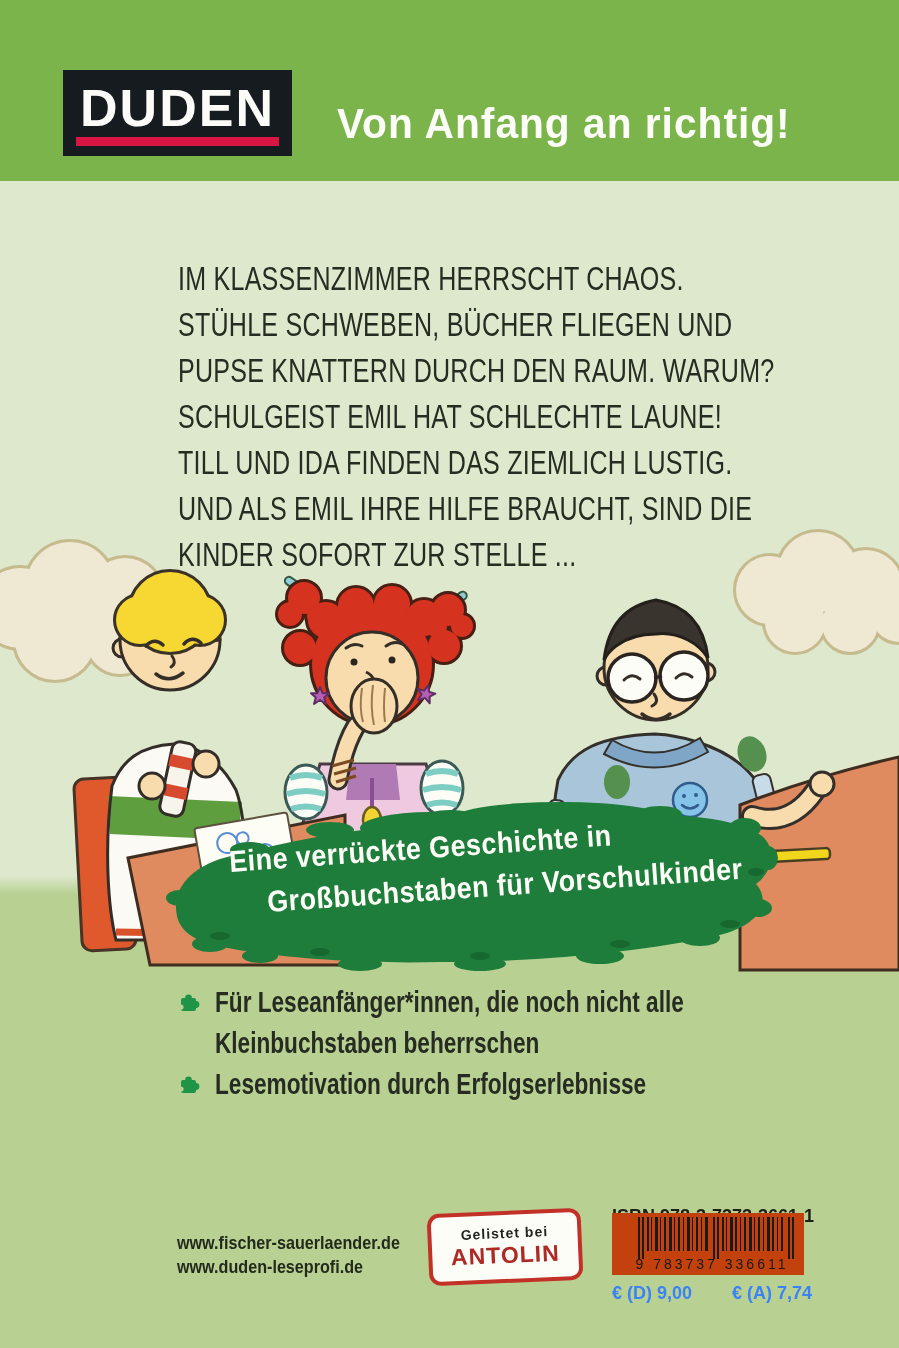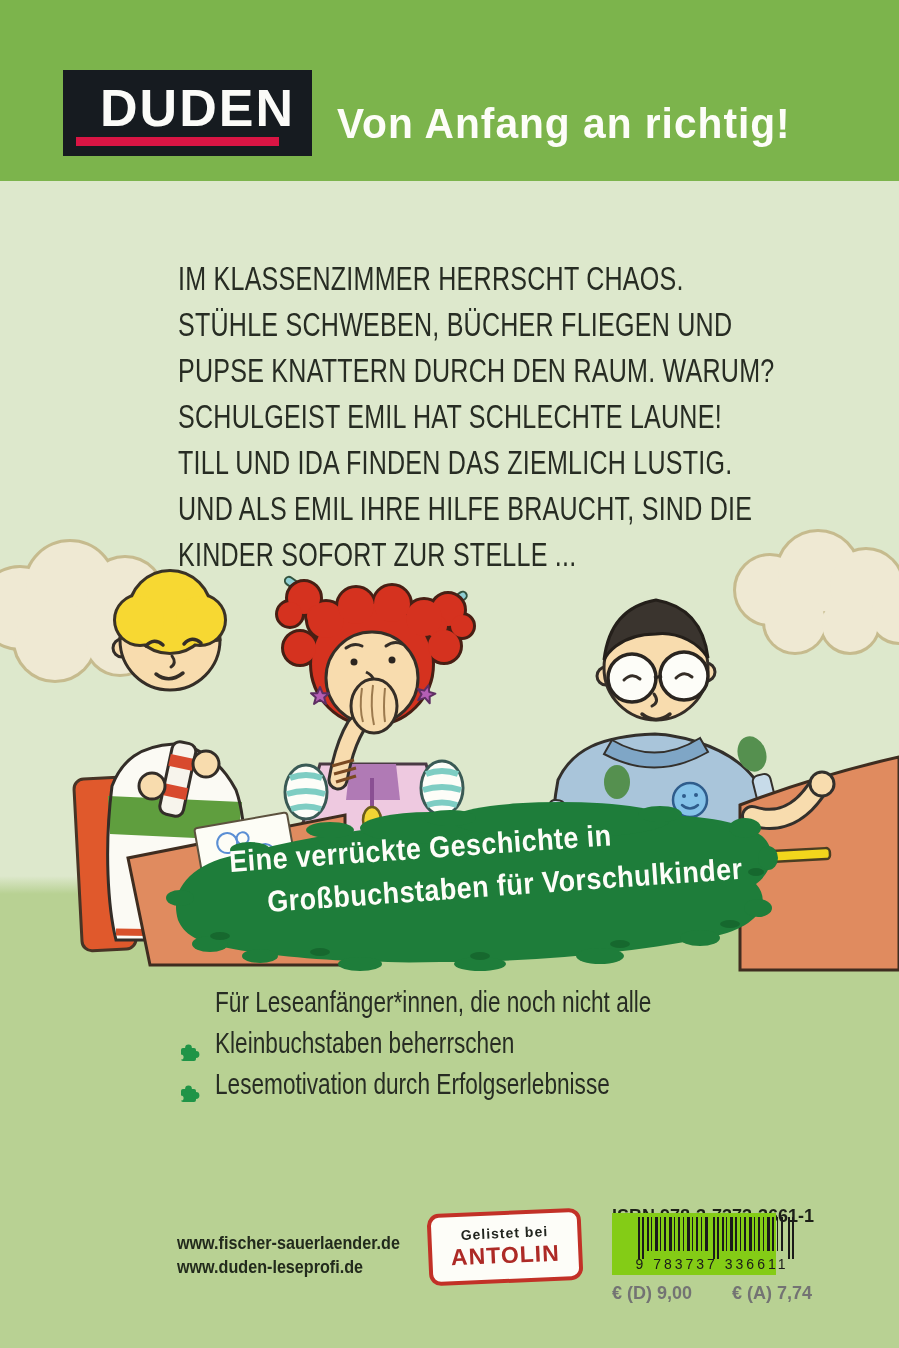--- a/index.html
+++ b/index.html
@@ -7,21 +7,21 @@
         font-family:"Liberation Sans",sans-serif;}
   
   .bg-top{position:absolute;left:0;top:0;width:899px;height:181px;background:#7cb44c;}
   .bg-mid{position:absolute;left:0;top:181px;width:899px;height:695px;background:#dde8cc;}
   .bg-fade{position:absolute;left:0;top:876px;width:899px;height:18px;
            background:linear-gradient(#dde8cc,#b8d193);}
   .bg-bottom{position:absolute;left:0;top:894px;width:899px;height:454px;background:#b8d193;}
 
   
   .logo-box{position:absolute;left:63px;top:70px;width:229px;height:86px;background:#161b20;
-            display:flex;align-items:flex-start;justify-content:center;padding-left:20px;}
+            display:flex;align-items:flex-start;justify-content:center;}
   .logo-text{color:#fbfbf8;font-size:52px;font-weight:700;letter-spacing:2px;line-height:1;
              margin-top:12px;}
   .logo-underline{position:absolute;left:13px;bottom:10px;width:203px;height:9px;background:#d91544;}
   .tagline{position:absolute;left:337px;top:100px;color:#fdfdf8;font-size:42px;font-weight:700;
            letter-spacing:1px;transform:scaleX(.97);transform-origin:left top;}
 
   
   .blurb{position:absolute;left:178px;top:256px;transform:scaleX(.76);transform-origin:left top;
          color:#272c23;font-size:33px;line-height:46px;white-space:nowrap;letter-spacing:.3px;}
 
@@ -29,40 +29,40 @@
   .illu{position:absolute;left:0;top:528px;width:899px;height:445px;}
 
   
   .banner-line{position:absolute;color:#fdfdf8;font-size:30px;font-weight:700;letter-spacing:.5px;
                transform-origin:left top;white-space:nowrap;}
   .banner-l1{left:228px;top:845px;transform:rotate(-4deg) scaleX(.9);}
   .banner-l2{left:266px;top:885px;transform:rotate(-4deg) scaleX(.9);}
 
   
   .features{position:absolute;left:177px;top:982px;}
-  .feature{display:flex;align-items:flex-end;}
+  .feature{display:flex;align-items:flex-start;font-weight:bold;}
   .feature .bullet{flex:none;width:24px;height:24px;margin-top:8px;margin-right:14px;}
   .feature .ftxt{font-size:29px;line-height:41px;color:#272c23;white-space:pre-line;
                  transform:scaleX(.78);transform-origin:left top;}
 
   
   .urls{position:absolute;left:177px;top:1231px;font-size:19px;font-weight:700;color:#222a1c;
         line-height:24px;transform:scaleX(.85);transform-origin:left top;white-space:nowrap;}
   .antolin{position:absolute;left:428px;top:1211px;width:146px;height:64px;background:#fdfdf8;
            border:4px solid #c23127;border-radius:12px;transform:rotate(-2.5deg);
            display:flex;flex-direction:column;align-items:center;justify-content:center;}
   .antolin .prefix{font-size:14px;font-weight:600;color:#22251f;letter-spacing:1px;}
   .antolin .name{font-size:23px;font-weight:800;color:#ad2a26;letter-spacing:1px;margin-top:1px;}
   .isbn{position:absolute;left:612px;top:1206px;width:200px;text-align:center;font-size:18px;
         font-weight:600;color:#1c1f17;white-space:nowrap;}
-  .barcode-box{position:absolute;left:612px;top:1213px;width:164px;height:62px;background:#84cc16;}
+  .barcode-box{position:absolute;left:612px;top:1213px;width:192px;height:62px;background:#c2410c;}
   .barcode-digits{position:absolute;left:0;bottom:3px;width:200px;text-align:center;font-size:14px;
                   letter-spacing:3px;color:#1a1a1a;}
   .prices{position:absolute;left:612px;top:1283px;width:200px;display:flex;
-          justify-content:space-between;font-size:18px;font-weight:600;color:#737373;}
+          justify-content:space-between;font-size:18px;font-weight:600;color:#3b82f6;}
 </style>
 </head>
 <body>
 
 <div class="page">
 
   <div class="bg-top"></div>
   <div class="bg-mid"></div>
   <div class="bg-fade"></div>
   <div class="bg-bottom"></div>

